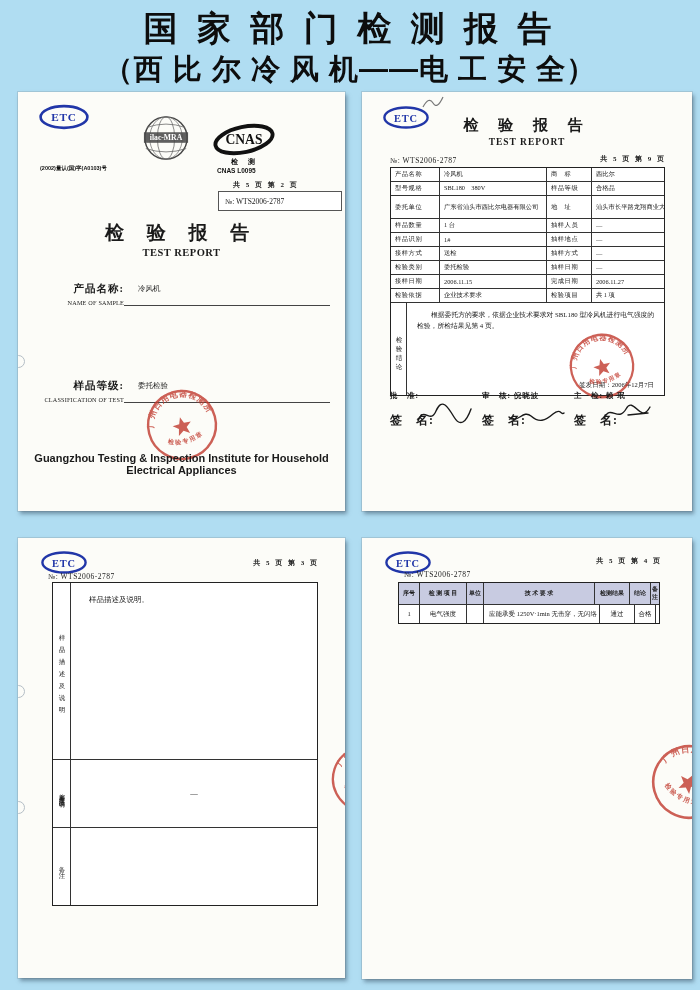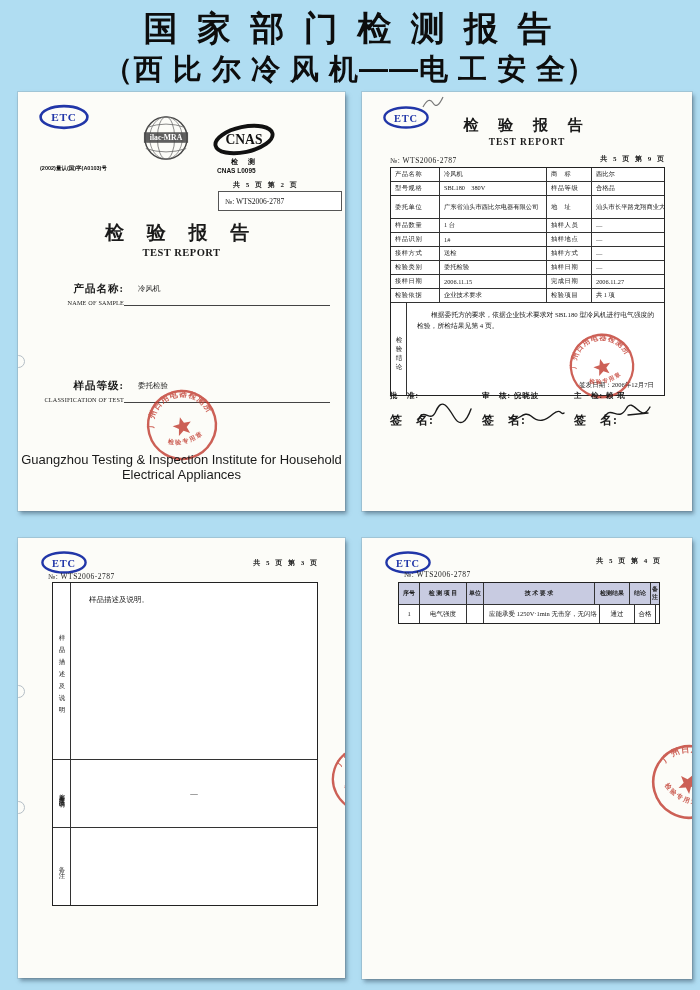--- a/index.html
+++ b/index.html
@@ -34,21 +34,21 @@
   
   .p1-title{top:128px;font-size:19px;font-weight:bold;letter-spacing:9px;}
   .p1-title-en{top:155px;font-size:10.5px;font-weight:bold;letter-spacing:.5px;}
   .no-box{position:absolute;left:200px;top:99px;width:116px;height:18px;border:1px solid #555;display:flex;align-items:center;padding-left:6px;font-size:7.5px;background:#fff;}
   .p1-field{position:absolute;left:14px;width:298px;display:flex;}
   .p1-flabels{width:92px;}
   .p1-cn{font-size:10.5px;font-weight:bold;text-align:right;letter-spacing:1px;}
   .p1-en{font-size:6.2px;text-align:right;margin-top:3px;letter-spacing:.2px;}
   .p1-fvalue{flex:1;border-bottom:1px solid #444;font-size:7.5px;padding:2px 0 0 14px;}
   .inst-cn{top:342px;font-size:12.5px;font-weight:bold;letter-spacing:4px;}
-  .inst-en{top:360px;font-size:13px;font-weight:normal;font-family:"Liberation Sans",sans-serif;}
+  .inst-en{top:360px;font-size:11px;font-weight:bold;font-family:"Liberation Sans",sans-serif;}
   .inst-abbr{top:372px;font-size:8.2px;font-weight:bold;font-family:"Liberation Sans",sans-serif;}
   
   .p2-title{top:24px;font-size:15px;font-weight:bold;letter-spacing:8px;}
   .p2-title-en{top:45px;font-size:9.5px;font-weight:bold;letter-spacing:1px;}
   .p2-table{position:absolute;left:28px;top:75px;width:273px;border:1.3px solid #222;background:#fff;}
   .t2row{display:flex;height:13px;border-top:1px solid #333;font-size:6.3px;}
   .t2row.first{border-top:none;}
   .t2row.tall{height:22px;}
   .t2c{display:flex;align-items:center;padding-left:4px;overflow:hidden;white-space:nowrap;}
   .t2a{width:44px;border-right:1px solid #333;letter-spacing:.5px;}

